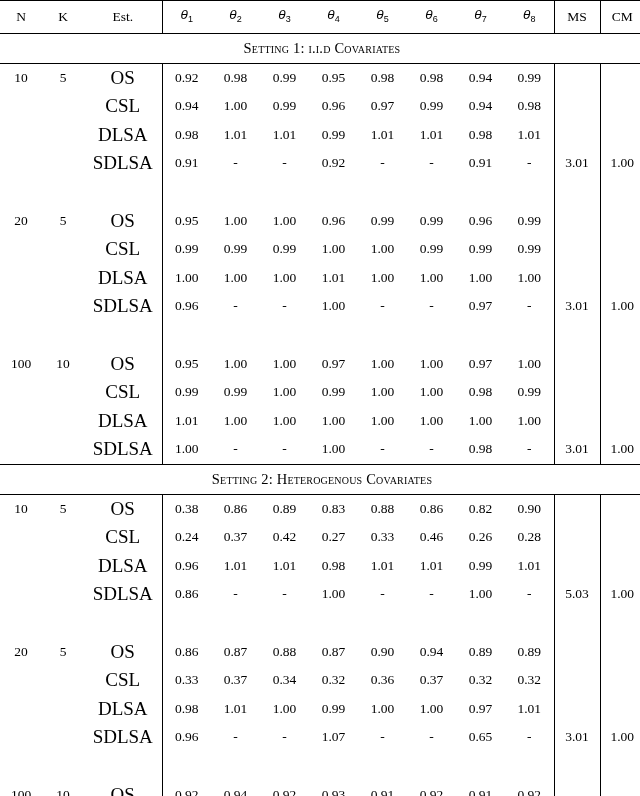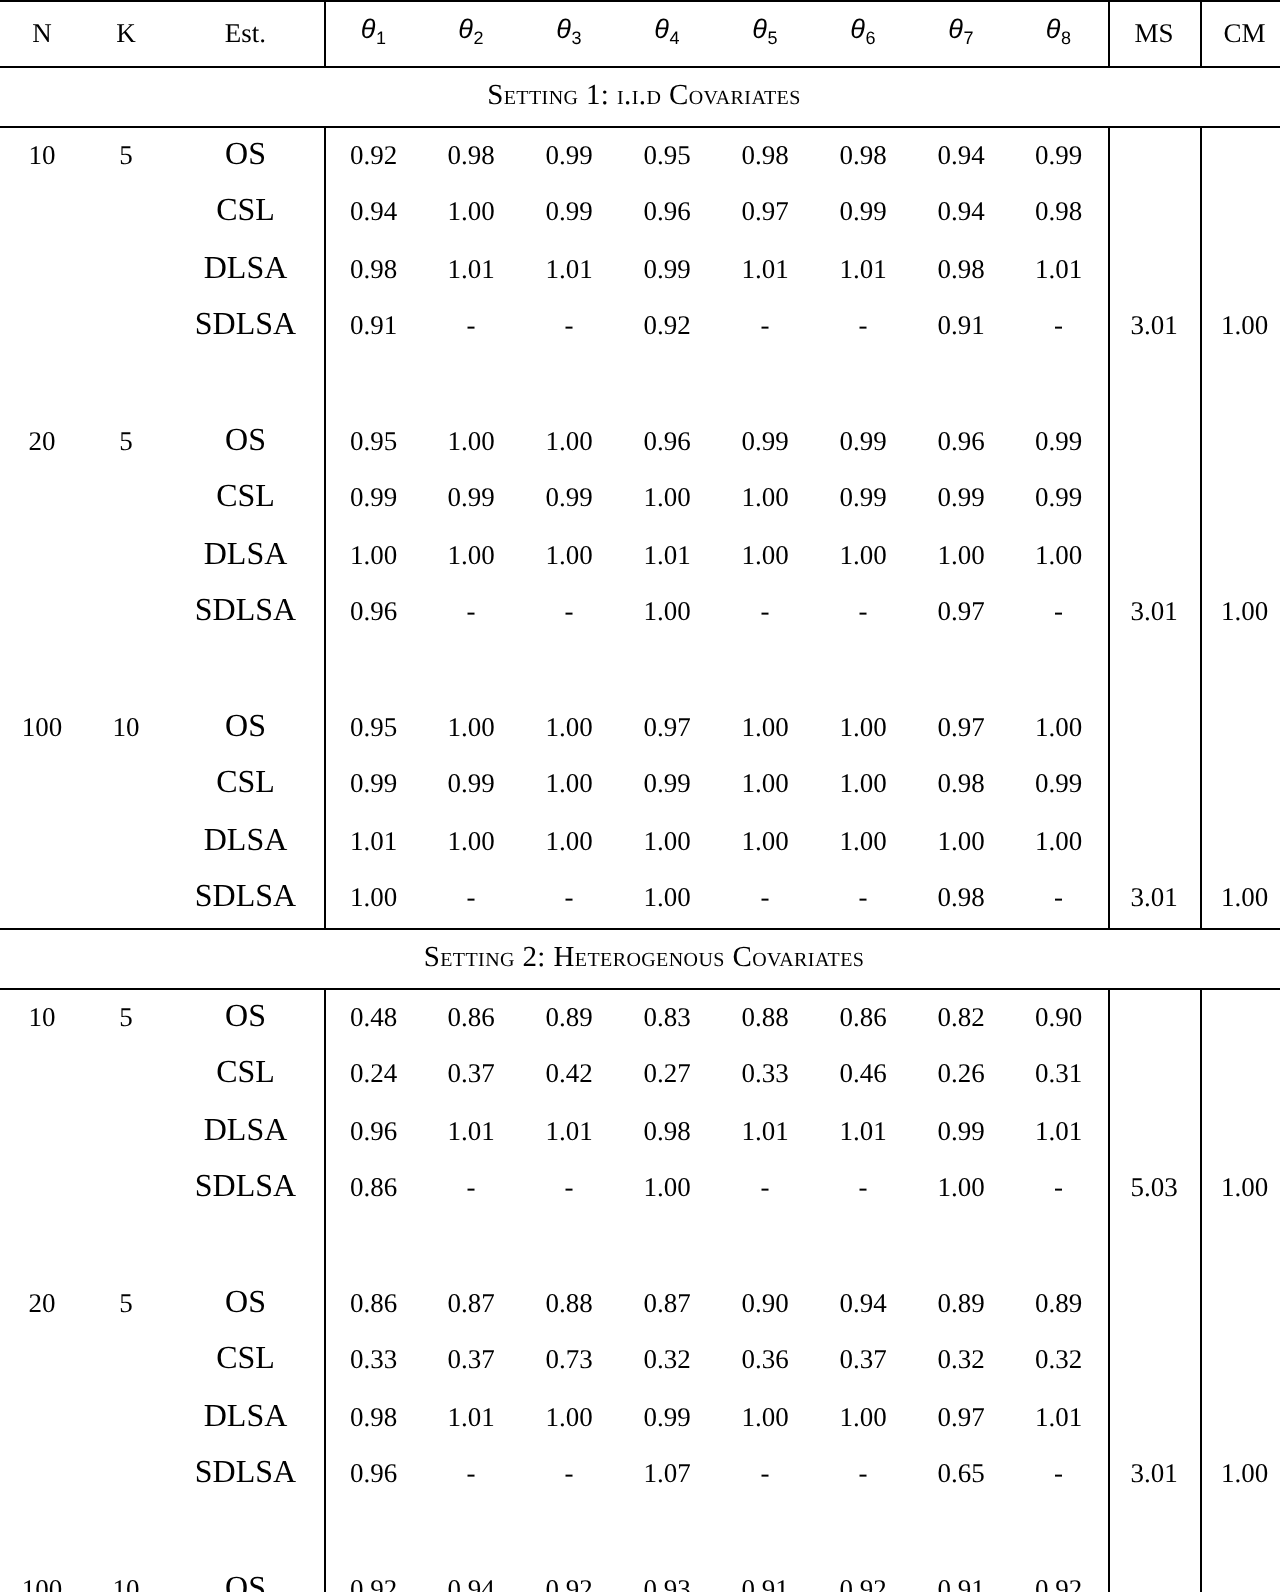--- a/index.html
+++ b/index.html
@@ -64,21 +64,21 @@
     vertical-align: -0.28em;
     padding-left: 0.3px;
   }
   .setting-row td {
     height: 29px;
     line-height: 29px;
     font-variant: small-caps;
     font-size: 14.5px;
     letter-spacing: 0.2px;
   }
-  .est-cell { font-size: 16px; }
+  .est-cell { font-size: 19px; }
   .num { font-size: 13.5px; }
   .dash { font-size: 13.5px; }
   .spacer-row td {
     height: 7px;
     line-height: 7px;
     font-size: 0;
   }
 </style>
 </head>
 <body>
@@ -329,21 +329,21 @@
           <td class="vr-right num">3.01</td>
           <td class="num">1.00</td>
         </tr>
         <tr class="setting-row hr-bottom">
           <td colspan="13">Setting 2: Heterogenous Covariates</td>
         </tr>
         <tr class="">
           <td>10</td>
           <td>5</td>
           <td class="vr-right est-cell">OS</td>
-          <td class="num">0.48</td>
+          <td class="num">0.38</td>
           <td class="num">0.86</td>
           <td class="num">0.89</td>
           <td class="num">0.83</td>
           <td class="num">0.88</td>
           <td class="num">0.86</td>
           <td class="num">0.82</td>
           <td class="vr-right num">0.90</td>
           <td class="vr-right num"></td>
           <td class="num"></td>
         </tr>
@@ -351,21 +351,21 @@
           <td></td>
           <td></td>
           <td class="vr-right est-cell">CSL</td>
           <td class="num">0.24</td>
           <td class="num">0.37</td>
           <td class="num">0.42</td>
           <td class="num">0.27</td>
           <td class="num">0.33</td>
           <td class="num">0.46</td>
           <td class="num">0.26</td>
-          <td class="vr-right num">0.31</td>
+          <td class="vr-right num">0.28</td>
           <td class="vr-right num"></td>
           <td class="num"></td>
         </tr>
         <tr class="">
           <td></td>
           <td></td>
           <td class="vr-right est-cell">DLSA</td>
           <td class="num">0.96</td>
           <td class="num">1.01</td>
           <td class="num">1.01</td>
@@ -421,21 +421,21 @@
           <td class="vr-right num">0.89</td>
           <td class="vr-right num"></td>
           <td class="num"></td>
         </tr>
         <tr class="">
           <td></td>
           <td></td>
           <td class="vr-right est-cell">CSL</td>
           <td class="num">0.33</td>
           <td class="num">0.37</td>
-          <td class="num">0.73</td>
+          <td class="num">0.34</td>
           <td class="num">0.32</td>
           <td class="num">0.36</td>
           <td class="num">0.37</td>
           <td class="num">0.32</td>
           <td class="vr-right num">0.32</td>
           <td class="vr-right num"></td>
           <td class="num"></td>
         </tr>
         <tr class="">
           <td></td>

